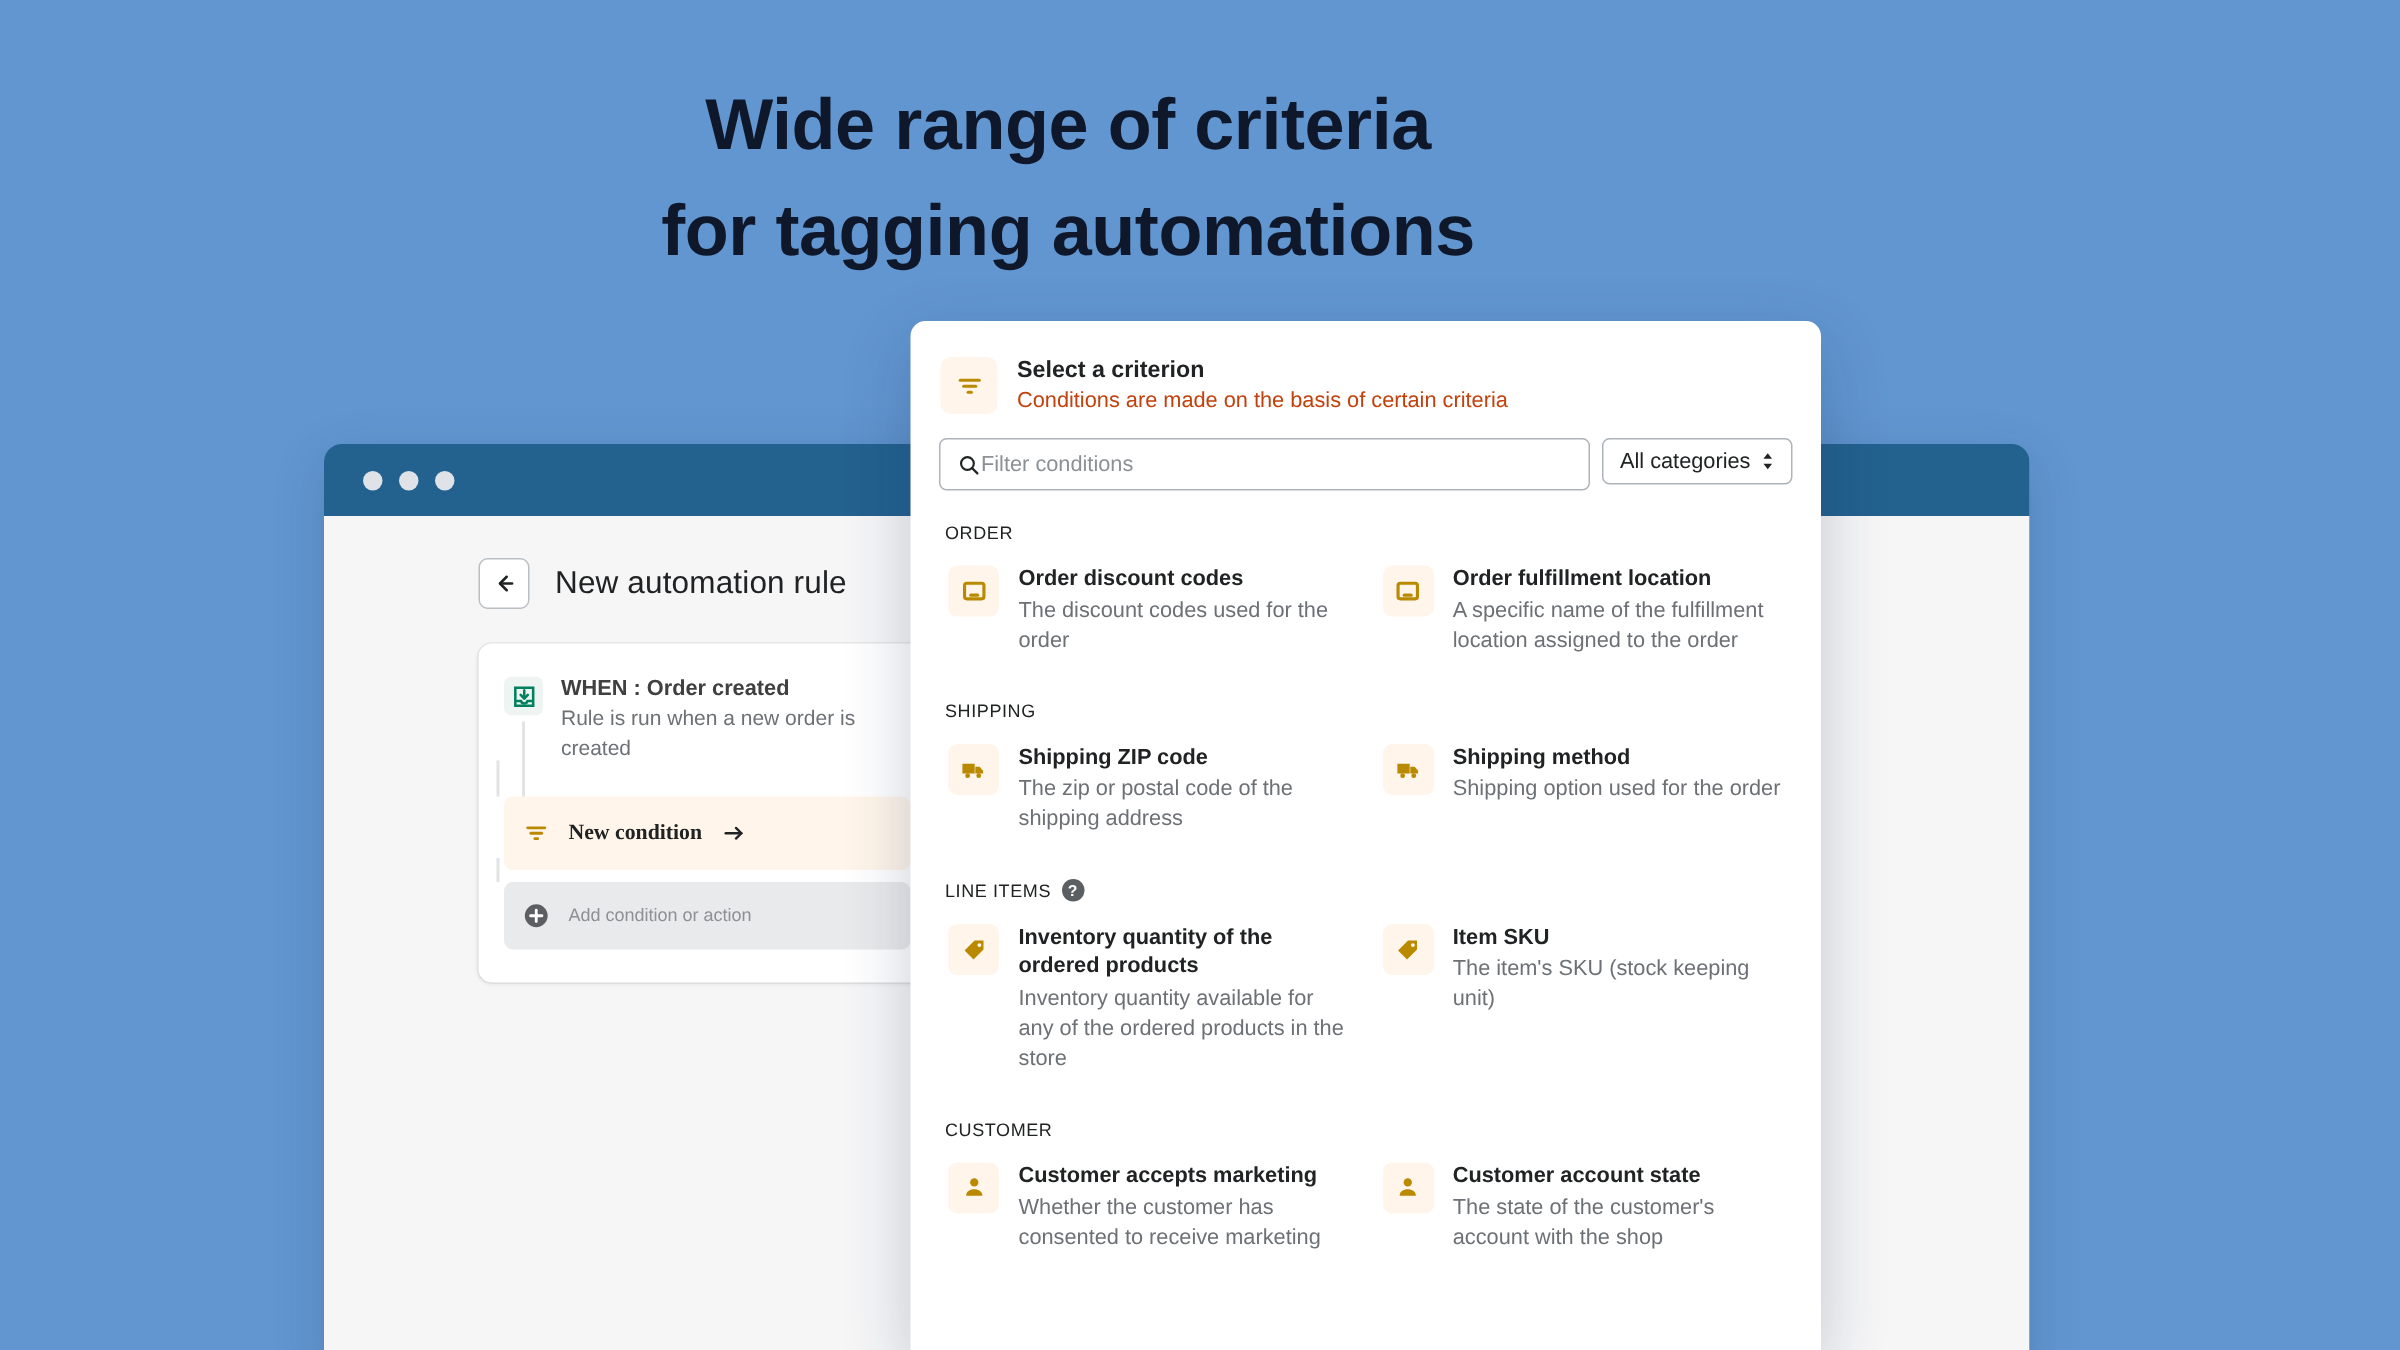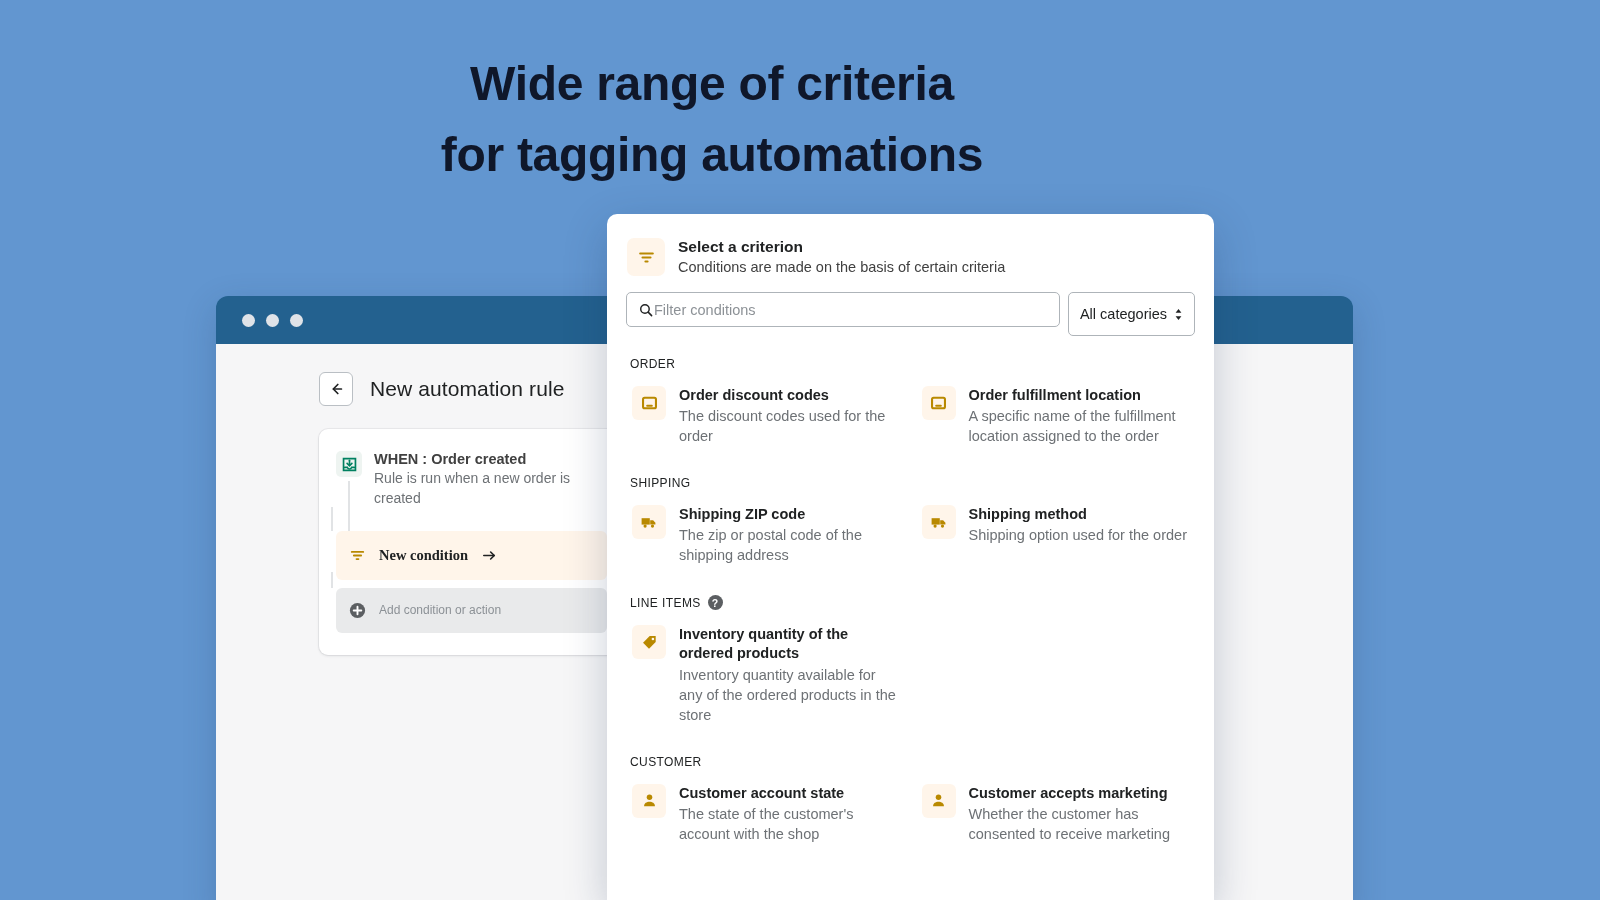--- a/index.html
+++ b/index.html
@@ -144,21 +144,21 @@
     padding: 24px 20px 0 20px;
     display: flex; gap: 13px; align-items: flex-start;
   }
   .modal-head-icon {
     width: 38px; height: 38px; border-radius: 7px;
     background: #fff5ea;
     display: flex; align-items: center; justify-content: center;
     flex: none;
   }
   .modal-title { font-size: 15.5px; font-weight: 700; color: #202223; margin-bottom: 3px; }
-  .modal-sub { font-size: 14.5px; color: #404040; }
+  .modal-sub { font-size: 14.5px; color: #c2410c; }
 
   .filter-row {
     display: flex; gap: 8px;
     padding: 16px 19px 0 19px;
   }
   .search-box {
     flex: 1;
     height: 35px;
     border: 1px solid #aeb4b9;
     border-radius: 5px;
@@ -167,21 +167,21 @@
     padding: 12px 11px;
   }
   .search-box input {
     border: none; outline: none;
     font-size: 14.5px; color: #202223;
     font-family: "Liberation Sans", sans-serif;
     width: 100%; background: transparent;
   }
   .search-box input::placeholder { color: #8c9196; }
   .cat-select {
-    height: 44px;
+    height: 31px;
     border: 1px solid #aeb4b9;
     border-radius: 5px;
     background: #fff;
     display: flex; align-items: center; gap: 7px;
     padding: 0 11px;
     font-size: 14.5px; color: #202223;
     white-space: nowrap;
   }
   .stepper { display: inline-flex; flex-direction: column; line-height: 0; gap: 2px; }
 
@@ -412,46 +412,58 @@
           <svg width="19" height="19" viewBox="0 0 20 20">
             <path d="M10.2 3.2H16.5v6.3l-7 7-6.3-6.3z" fill="#b98900"></path>
             <circle cx="13.6" cy="6.4" r="1.35" fill="#fff5ea"></circle>
           </svg>
         </span>
         <div>
           <div class="crit-name">Inventory quantity of the ordered products</div>
           <div class="crit-desc">Inventory quantity available for any of the ordered products in the store</div>
         </div>
       </div>
+      <div class="crit">
+        <span class="crit-icon">
+          <svg width="19" height="19" viewBox="0 0 20 20">
+            <path d="M10.2 3.2H16.5v6.3l-7 7-6.3-6.3z" fill="#b98900"></path>
+            <circle cx="13.6" cy="6.4" r="1.35" fill="#fff5ea"></circle>
+          </svg>
+        </span>
+        <div>
+          <div class="crit-name">Item SKU</div>
+          <div class="crit-desc">The item's SKU (stock keeping unit)</div>
+        </div>
+      </div>
     </div>
 
     <div class="group-head">
       <span>CUSTOMER</span>
     </div>
     <div class="grid">
       <div class="crit">
         <span class="crit-icon">
           <svg width="19" height="19" viewBox="0 0 20 20">
             <circle cx="10" cy="6.6" r="2.9" fill="#b98900"></circle>
             <path d="M4.3 16c0-3 2.6-4.6 5.7-4.6s5.7 1.6 5.7 4.6z" fill="#b98900"></path>
           </svg>
         </span>
         <div>
+          <div class="crit-name">Customer accepts marketing</div>
+          <div class="crit-desc">Whether the customer has consented to receive marketing</div>
+        </div>
+      </div>
+      <div class="crit">
+        <span class="crit-icon">
+          <svg width="19" height="19" viewBox="0 0 20 20">
+            <circle cx="10" cy="6.6" r="2.9" fill="#b98900"></circle>
+            <path d="M4.3 16c0-3 2.6-4.6 5.7-4.6s5.7 1.6 5.7 4.6z" fill="#b98900"></path>
+          </svg>
+        </span>
+        <div>
           <div class="crit-name">Customer account state</div>
           <div class="crit-desc">The state of the customer's account with the shop</div>
         </div>
       </div>
-      <div class="crit">
-        <span class="crit-icon">
-          <svg width="19" height="19" viewBox="0 0 20 20">
-            <circle cx="10" cy="6.6" r="2.9" fill="#b98900"></circle>
-            <path d="M4.3 16c0-3 2.6-4.6 5.7-4.6s5.7 1.6 5.7 4.6z" fill="#b98900"></path>
-          </svg>
-        </span>
-        <div>
-          <div class="crit-name">Customer accepts marketing</div>
-          <div class="crit-desc">Whether the customer has consented to receive marketing</div>
-        </div>
-      </div>
     </div>
 
   </div>
 </div>
 
 </body></html>

